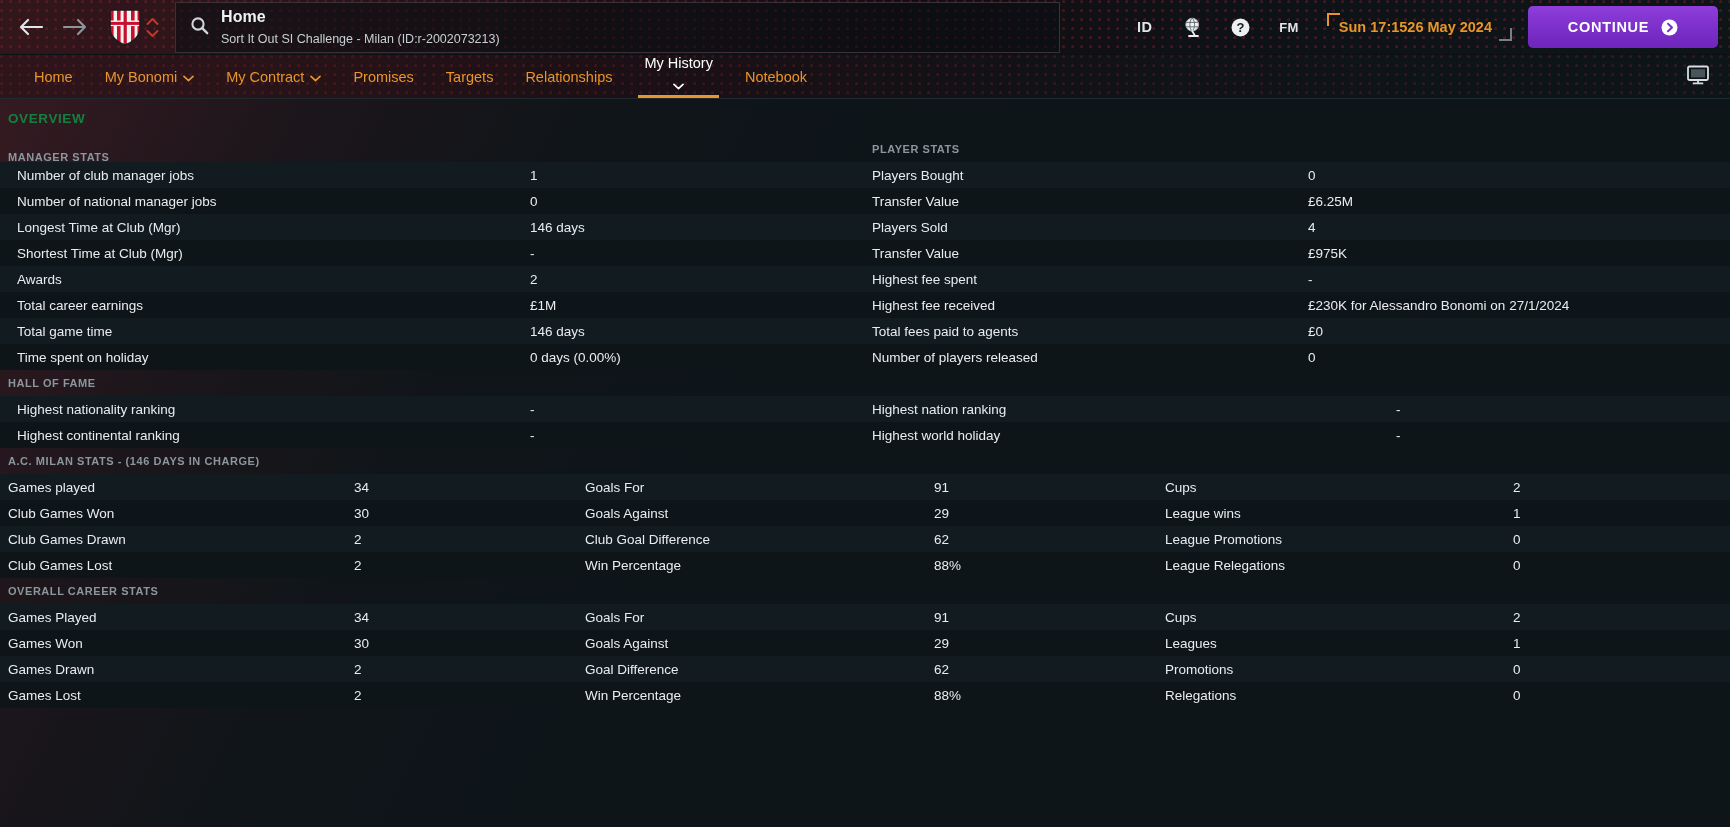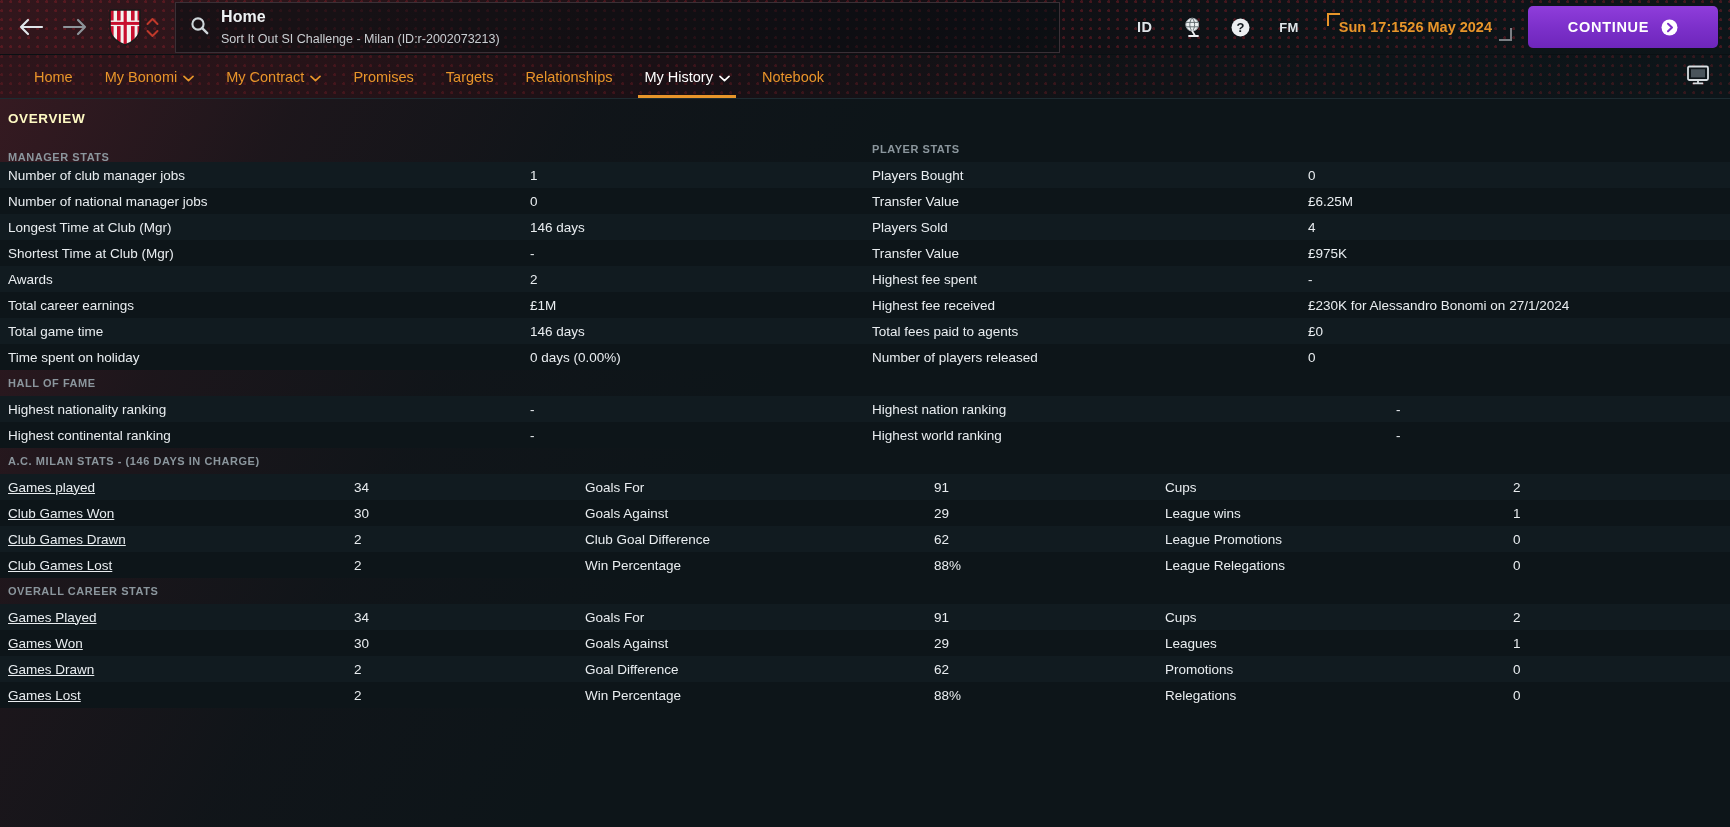--- a/index.html
+++ b/index.html
@@ -95,21 +95,21 @@
     padding-left: 18px;
     border-bottom: 1px solid #1d2b31;
   }
   .tab {
     position: relative;
     display: flex; align-items: center; gap: 6px;
     padding: 0 16px;
     color: #e8952a; font-size: 14.5px;
     cursor: pointer; white-space: nowrap;
   }
-  .tab.active { color: #ffffff; }
+  .tab.active { color: #ffffff; flex-direction: column; }
   .tab.active::after {
     content: ""; position: absolute; left: 10px; right: 10px; bottom: 0;
     height: 3px; background: #e8952a;
   }
   .caret { display: inline-block; }
   .tabbar-right { margin-left: auto; display: flex; align-items: center; padding-right: 20px; }
   .monitor-icon { cursor: pointer; }
 
   
   .content {
@@ -118,51 +118,51 @@
     background: #0d1519;
     overflow: hidden;
   }
   .content::before {
     content: ""; position: absolute; inset: 0; pointer-events: none;
     background: linear-gradient(118deg, rgba(86,30,40,0.55) 0%, rgba(60,24,32,0.33) 14%, rgba(34,20,26,0.16) 28%, rgba(13,21,25,0) 44%);
   }
   .content-inner { position: relative; z-index: 1; }
 
   .overview-title {
-    color: #fef9c3; font-size: 13.5px; font-weight: bold;
+    color: #15803d; font-size: 13.5px; font-weight: bold;
     letter-spacing: .6px; padding: 12px 0 10px 8px;
   }
 
   .section-head {
     color: #8b969d; font-size: 11px; font-weight: bold;
     letter-spacing: .55px; text-transform: uppercase;
     padding: 7px 0 7px 8px;
     height: 26px;
   }
 
   .row { position: relative; height: 26px; display: flex; align-items: center; }
   .row.odd  { background: #111b20; }
   .row.even { background: #0d1519; }
 
   .cell { position: absolute; font-size: 13.5px; color: #e9edf0; white-space: nowrap; }
   .cell.lbl { color: #e9edf0; }
   .cell.val { color: #e9edf0; }
 
   
-  .c2-l1 { left: 8px; }
+  .c2-l1 { left: 17px; }
   .c2-v1 { left: 530px; }
   .c2-l2 { left: 872px; }
   .c2-v2 { left: 1308px; }
 
   
   .hof-v1 { left: 530px; }
   .hof-v2 { left: 1396px; }
 
   
-  .c3-l1 { left: 8px; text-decoration: underline; }
+  .c3-l1 { left: 8px; }
   .c3-v1 { left: 354px; }
   .c3-l2 { left: 585px; }
   .c3-v2 { left: 934px; }
   .c3-l3 { left: 1165px; }
   .c3-v3 { left: 1513px; }
 </style>
 </head>
 <body>
 
 <div class="topbar">
@@ -360,21 +360,21 @@
       <div class="section-head">HALL OF FAME</div>
       <div class="row odd">
         <span class="cell lbl c2-l1">Highest nationality ranking</span>
         <span class="cell val hof-v1">-</span>
         <span class="cell lbl c2-l2">Highest nation ranking</span>
         <span class="cell val hof-v2">-</span>
       </div>
       <div class="row even">
         <span class="cell lbl c2-l1">Highest continental ranking</span>
         <span class="cell val hof-v1">-</span>
-        <span class="cell lbl c2-l2">Highest world ranking</span>
+        <span class="cell lbl c2-l2">Highest world holiday</span>
         <span class="cell val hof-v2">-</span>
       </div>
       <div class="section-head">A.C. MILAN STATS - (146 DAYS IN CHARGE)</div>
       <div class="row odd">
         <span class="cell lbl c3-l1">Games played</span>
         <span class="cell val c3-v1">34</span>
         <span class="cell lbl c3-l2">Goals For</span>
         <span class="cell val c3-v2">91</span>
         <span class="cell lbl c3-l3">Cups</span>
         <span class="cell val c3-v3">2</span>

